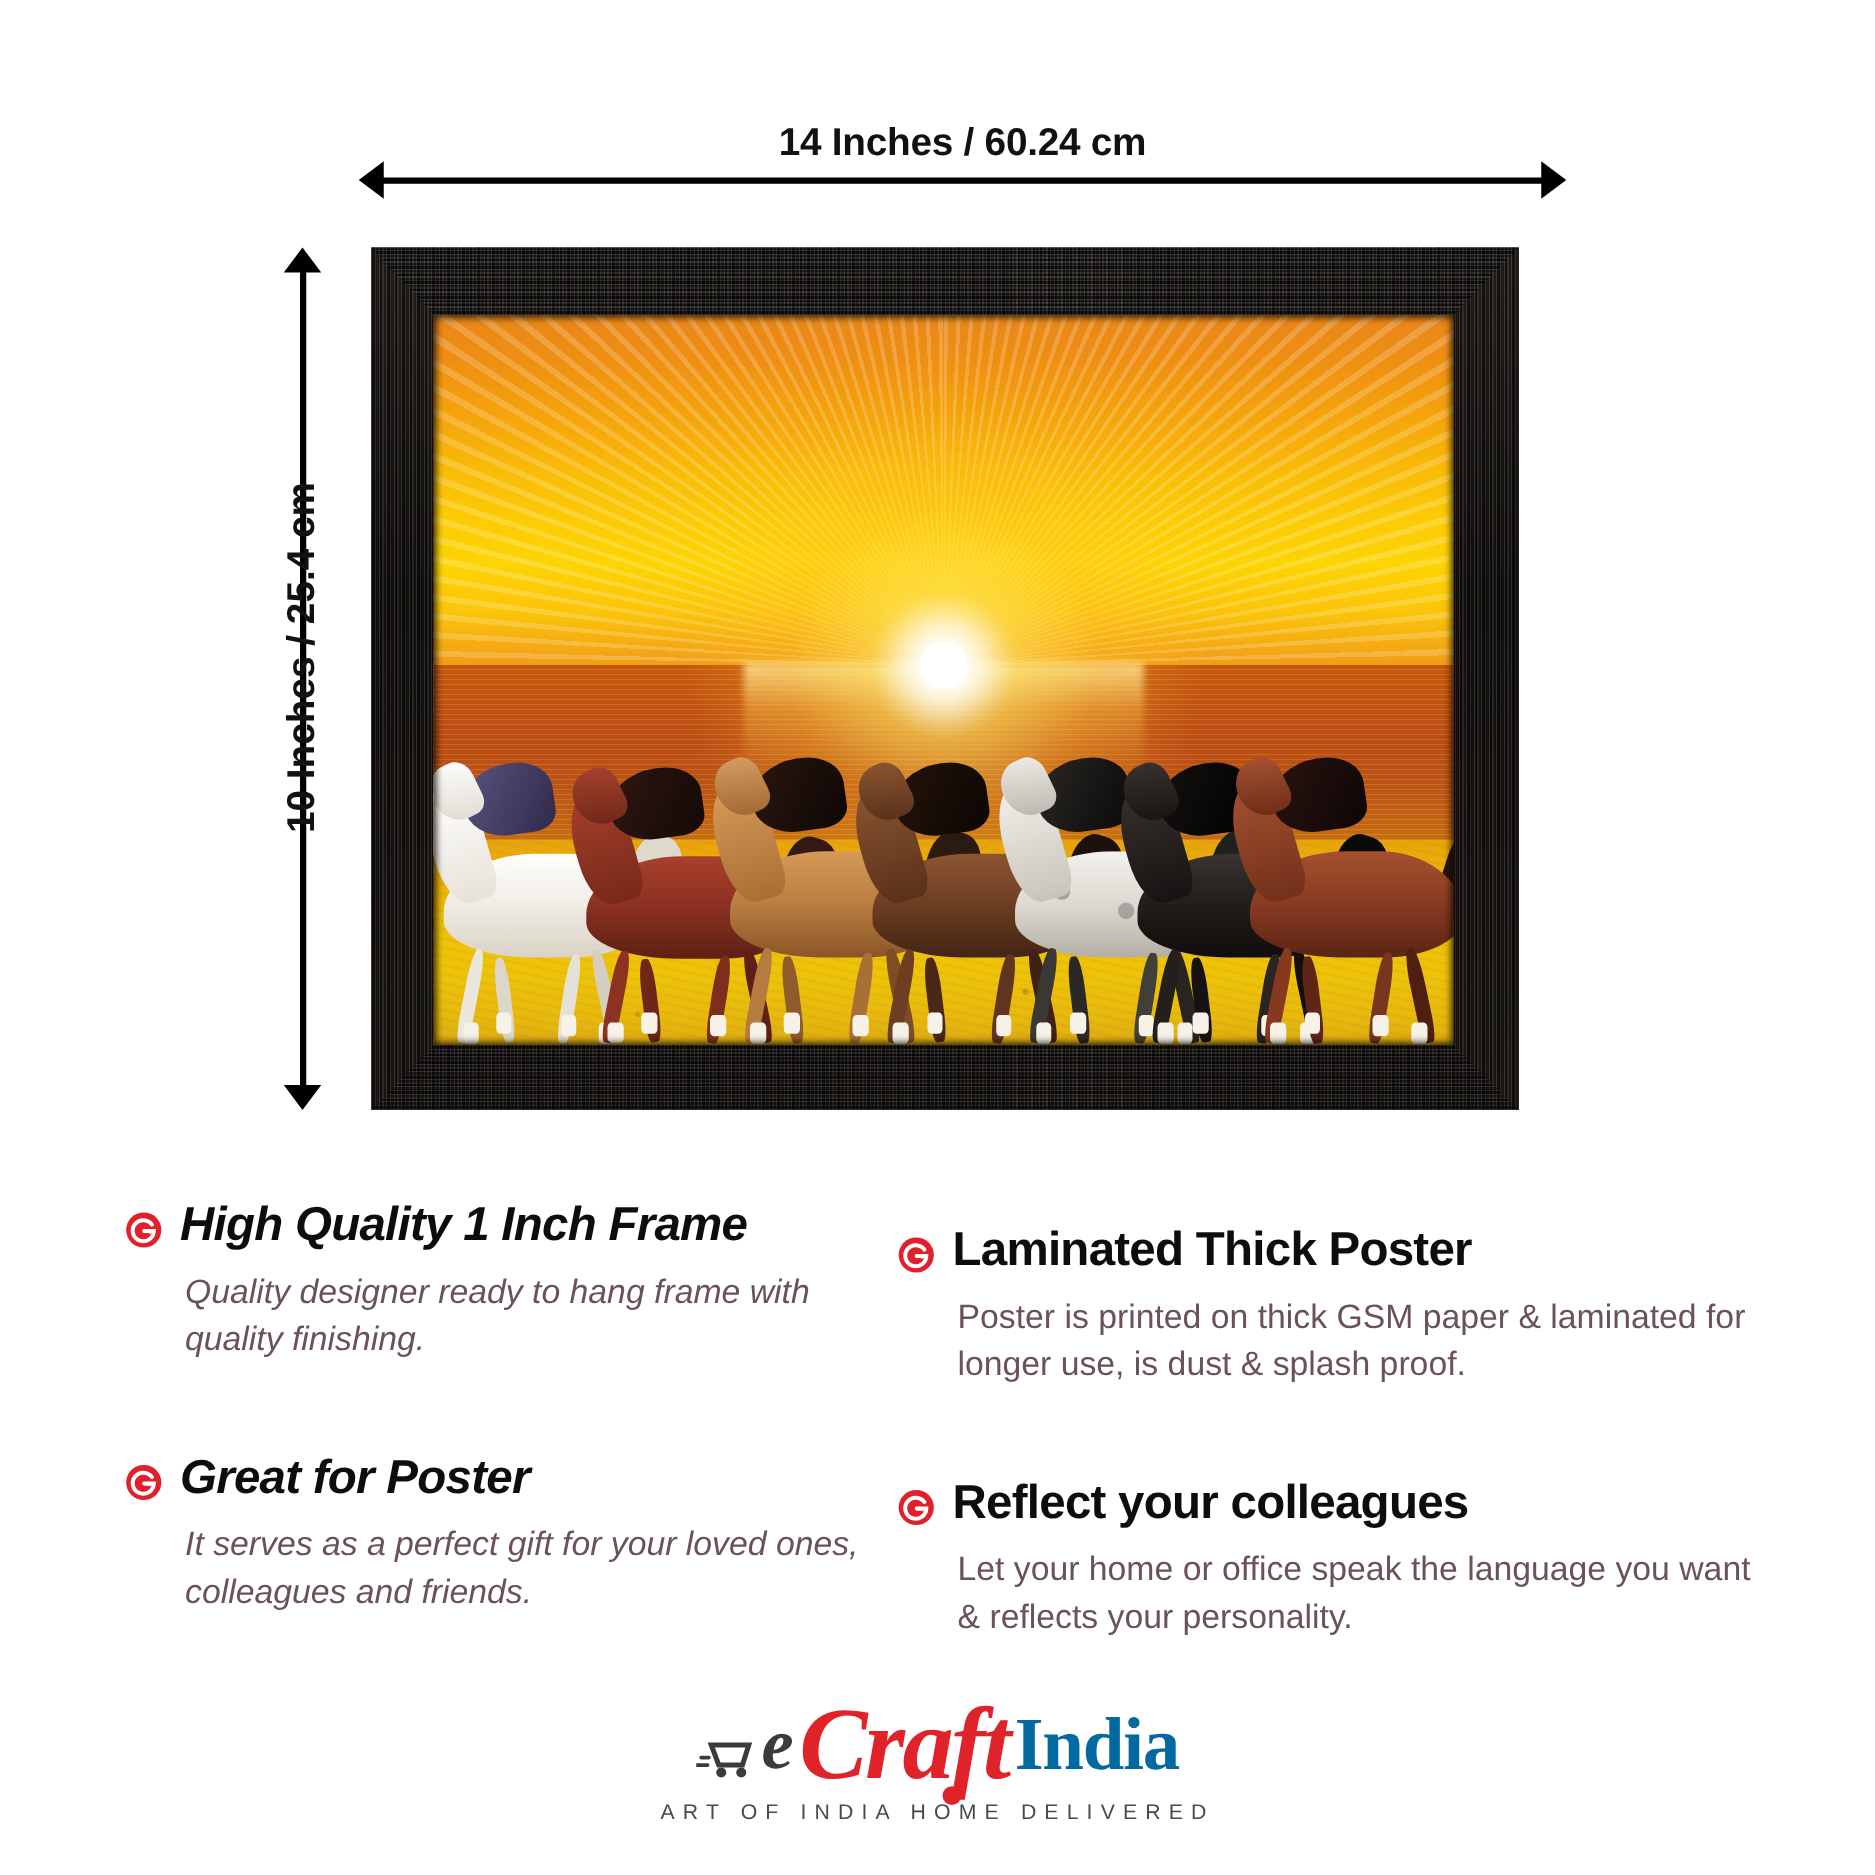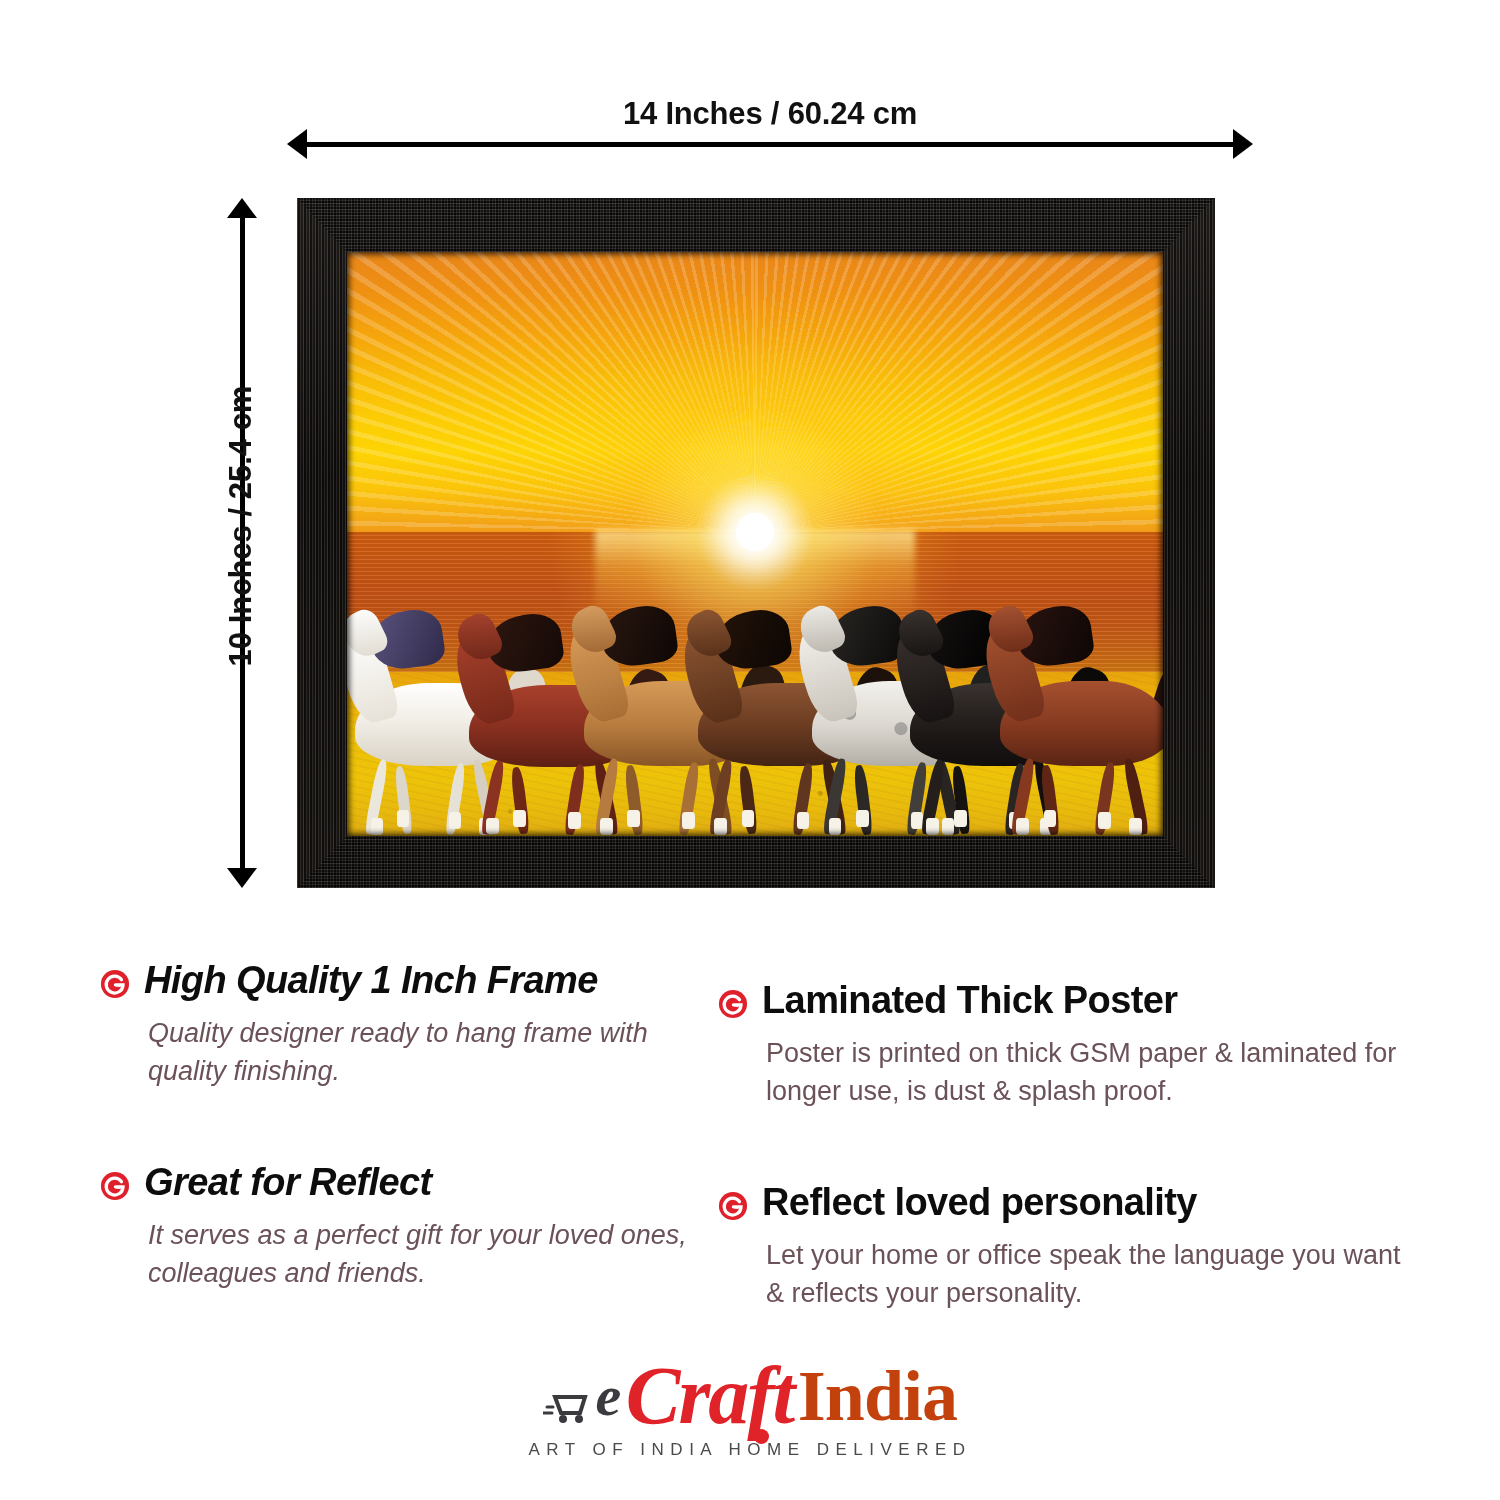--- a/index.html
+++ b/index.html
@@ -413,23 +413,23 @@
     font-family: "Liberation Serif", serif;
     font-size: 82px;
     font-style: italic;
     font-weight: 700;
     color: #e02229;
     vertical-align: middle;
     letter-spacing: -2px;
   }
   .logo-india {
     font-family: "Liberation Serif", serif;
-    font-size: 72px;
+    font-size: 60px;
     font-weight: 700;
-    color: #c2410c;
+    color: #0369a1;
     vertical-align: middle;
     letter-spacing: -1px;
   }
   .logo-tagline {
     margin-top: 2px;
     font-size: 17px;
     letter-spacing: 6.5px;
     color: #4a4a4e;
     font-weight: 400;
   }
@@ -631,35 +631,35 @@
 
   <div class="feature col-left row-bottom">
     <div class="feature-head">
       <span class="bullet-icon">
         <svg viewBox="0 0 32 32" width="30" height="30" aria-hidden="true">
           <circle cx="16" cy="16" r="15" fill="#e0202a"></circle>
           <path d="M23 11.5a9 9 0 1 0 1.6 5.4h-8.2" fill="none" stroke="#ffffff" stroke-width="3.4" stroke-linecap="round"></path>
           <path d="M17 16.6c2.6 0 4.6 1.3 5.4 3.2-1.7-1-3.6-1.3-5.4-1.1z" fill="#ffffff"></path>
         </svg>
       </span>
-      <span class="feature-title">Great for Reflect</span>
+      <span class="feature-title">Great for Poster</span>
     </div>
     <div class="feature-desc">It serves as a perfect gift for your loved ones, colleagues and friends.</div>
   </div>
 
   <div class="feature col-right row-bottom">
     <div class="feature-head">
       <span class="bullet-icon">
         <svg viewBox="0 0 32 32" width="30" height="30" aria-hidden="true">
           <circle cx="16" cy="16" r="15" fill="#e0202a"></circle>
           <path d="M23 11.5a9 9 0 1 0 1.6 5.4h-8.2" fill="none" stroke="#ffffff" stroke-width="3.4" stroke-linecap="round"></path>
           <path d="M17 16.6c2.6 0 4.6 1.3 5.4 3.2-1.7-1-3.6-1.3-5.4-1.1z" fill="#ffffff"></path>
         </svg>
       </span>
-      <span class="feature-title">Reflect loved personality</span>
+      <span class="feature-title">Reflect your colleagues</span>
     </div>
     <div class="feature-desc">Let your home or office speak the language you want &amp; reflects your personality.</div>
   </div>
 </div>
 
 <div id="brand-logo">
   <div class="logo-wordmark">
     <span class="logo-cart">
       <svg viewBox="0 0 54 58" width="54" height="58" aria-hidden="true">
         <path d="M4 40h6" stroke="#3b3b3f" stroke-width="3" stroke-linecap="round"></path>

